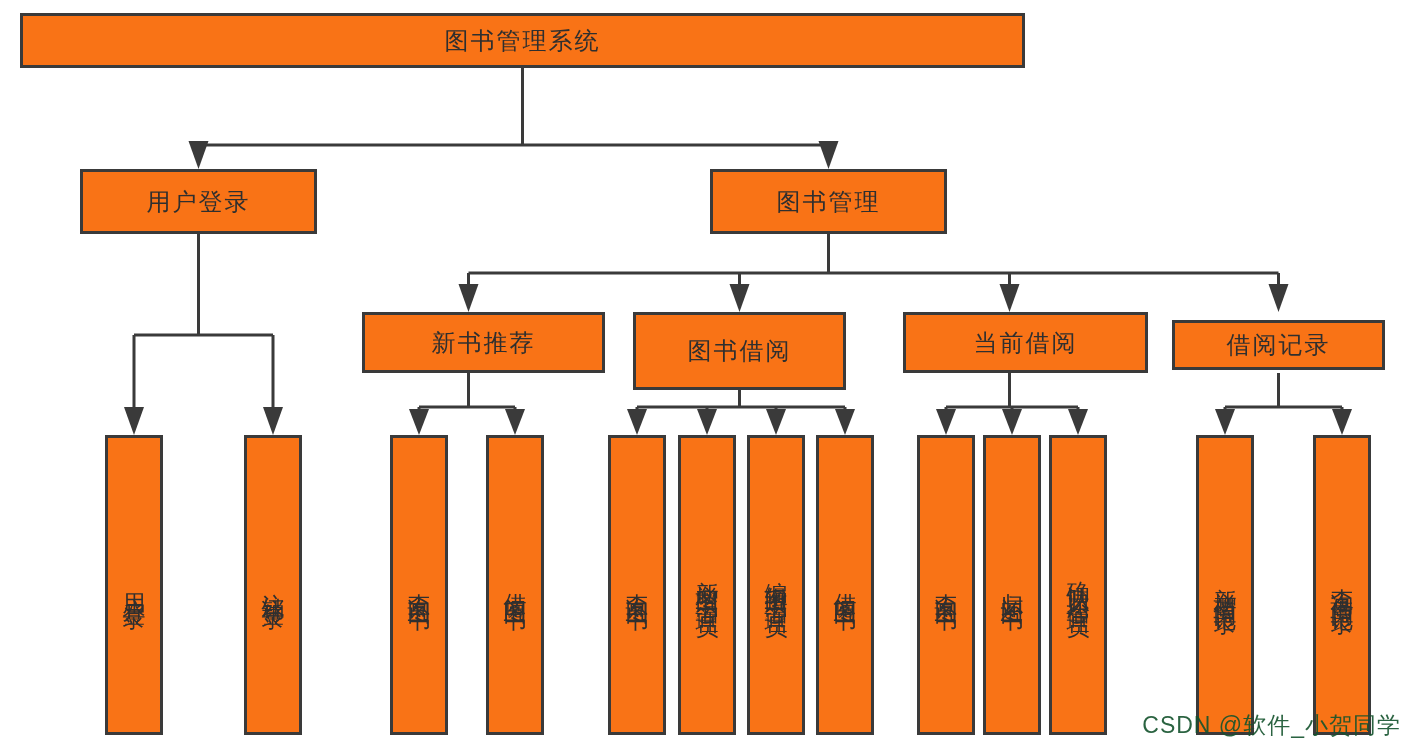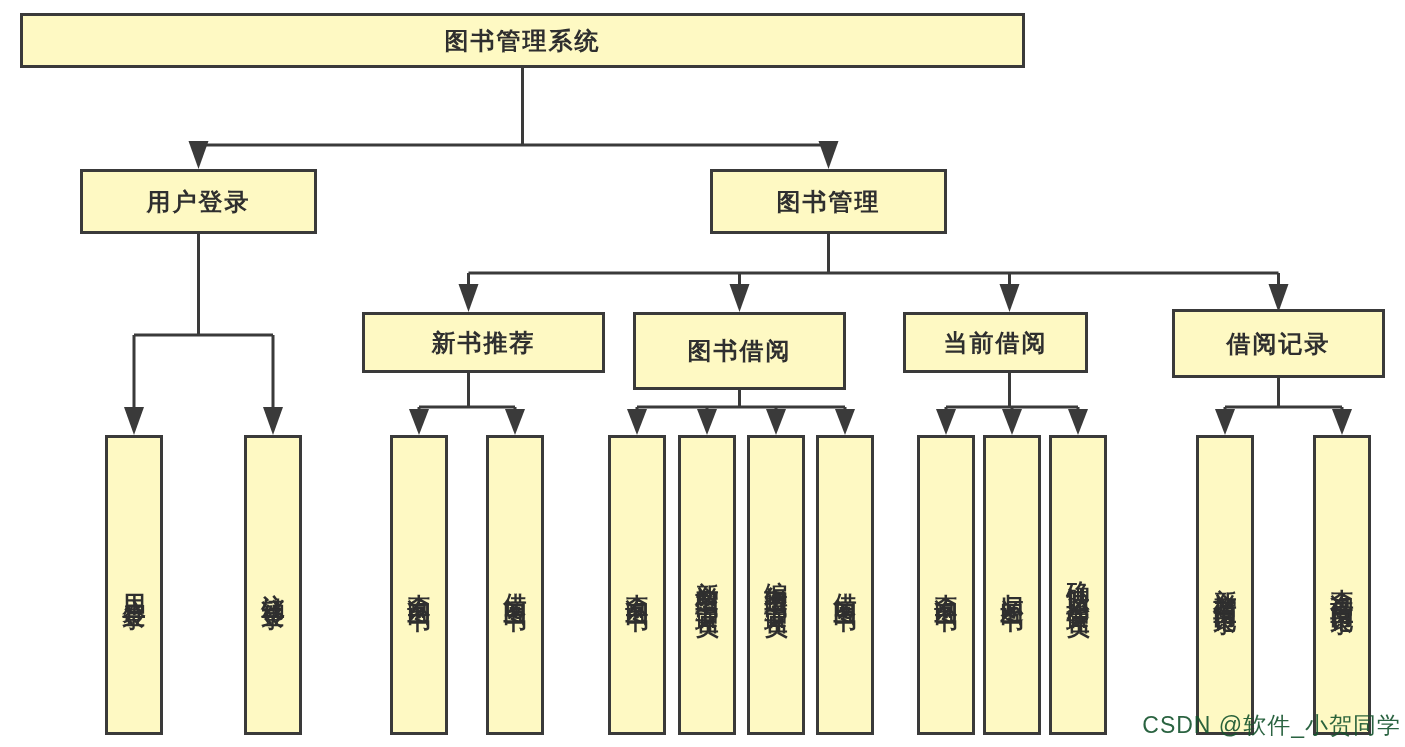--- a/index.html
+++ b/index.html
@@ -4,23 +4,23 @@
 <style>
   html,body{margin:0;padding:0;}
   body{
     width:1405px;height:747px;position:relative;overflow:hidden;
     background:#ffffff;
     font-family:"Liberation Sans", sans-serif;
   }
   #connectors{position:absolute;left:0;top:0;pointer-events:none;}
   .node{
     position:absolute;box-sizing:border-box;
-    border:3px solid #3a3a3a;background:#fef9c3;
+    border:3px solid #3a3a3a;background:#f97316;
     display:flex;align-items:center;justify-content:center;
-    color:#2f2f2f;text-align:center;font-weight:bold;
+    color:#2f2f2f;text-align:center;
   }
   .node.h{font-size:24px;letter-spacing:2px;white-space:nowrap;}
   .node.v{
     writing-mode:vertical-rl;text-orientation:mixed;
     font-size:23px;letter-spacing:5px;line-height:1;
   }
   #watermark{
     position:absolute;right:4px;bottom:6px;
     font-size:23px;color:#14532d;opacity:.9;
     letter-spacing:1px;white-space:nowrap;z-index:5;
@@ -66,22 +66,22 @@
   </g>
 </svg>
 
 <div class="node h" style="left:20px;top:13px;width:1005px;height:55px">图书管理系统</div>
 
 <div class="node h" style="left:80px;top:169px;width:237px;height:65px">用户登录</div>
 <div class="node h" style="left:710px;top:169px;width:237px;height:65px">图书管理</div>
 
 <div class="node h" style="left:362px;top:312px;width:243px;height:61px">新书推荐</div>
 <div class="node h" style="left:633px;top:312px;width:213px;height:78px">图书借阅</div>
-<div class="node h" style="left:903px;top:312px;width:185px;height:61px">当前借阅</div>
-<div class="node h" style="left:1172px;top:309px;width:213px;height:69px">借阅记录</div>
+<div class="node h" style="left:903px;top:312px;width:245px;height:61px">当前借阅</div>
+<div class="node h" style="left:1172px;top:320px;width:213px;height:50px">借阅记录</div>
 
 <div class="node v" style="left:105px;top:435px;width:58px;height:300px">用户登录</div>
 <div class="node v" style="left:244px;top:435px;width:58px;height:300px">注销登录</div>
 
 <div class="node v" style="left:390px;top:435px;width:58px;height:300px">查询图书</div>
 <div class="node v" style="left:486px;top:435px;width:58px;height:300px">借阅图书</div>
 
 <div class="node v" style="left:608px;top:435px;width:58px;height:300px">查询图书</div>
 <div class="node v" style="left:678px;top:435px;width:58px;height:300px">新增图书（管理员）</div>
 <div class="node v" style="left:747px;top:435px;width:58px;height:300px">编辑图书（管理员）</div>

